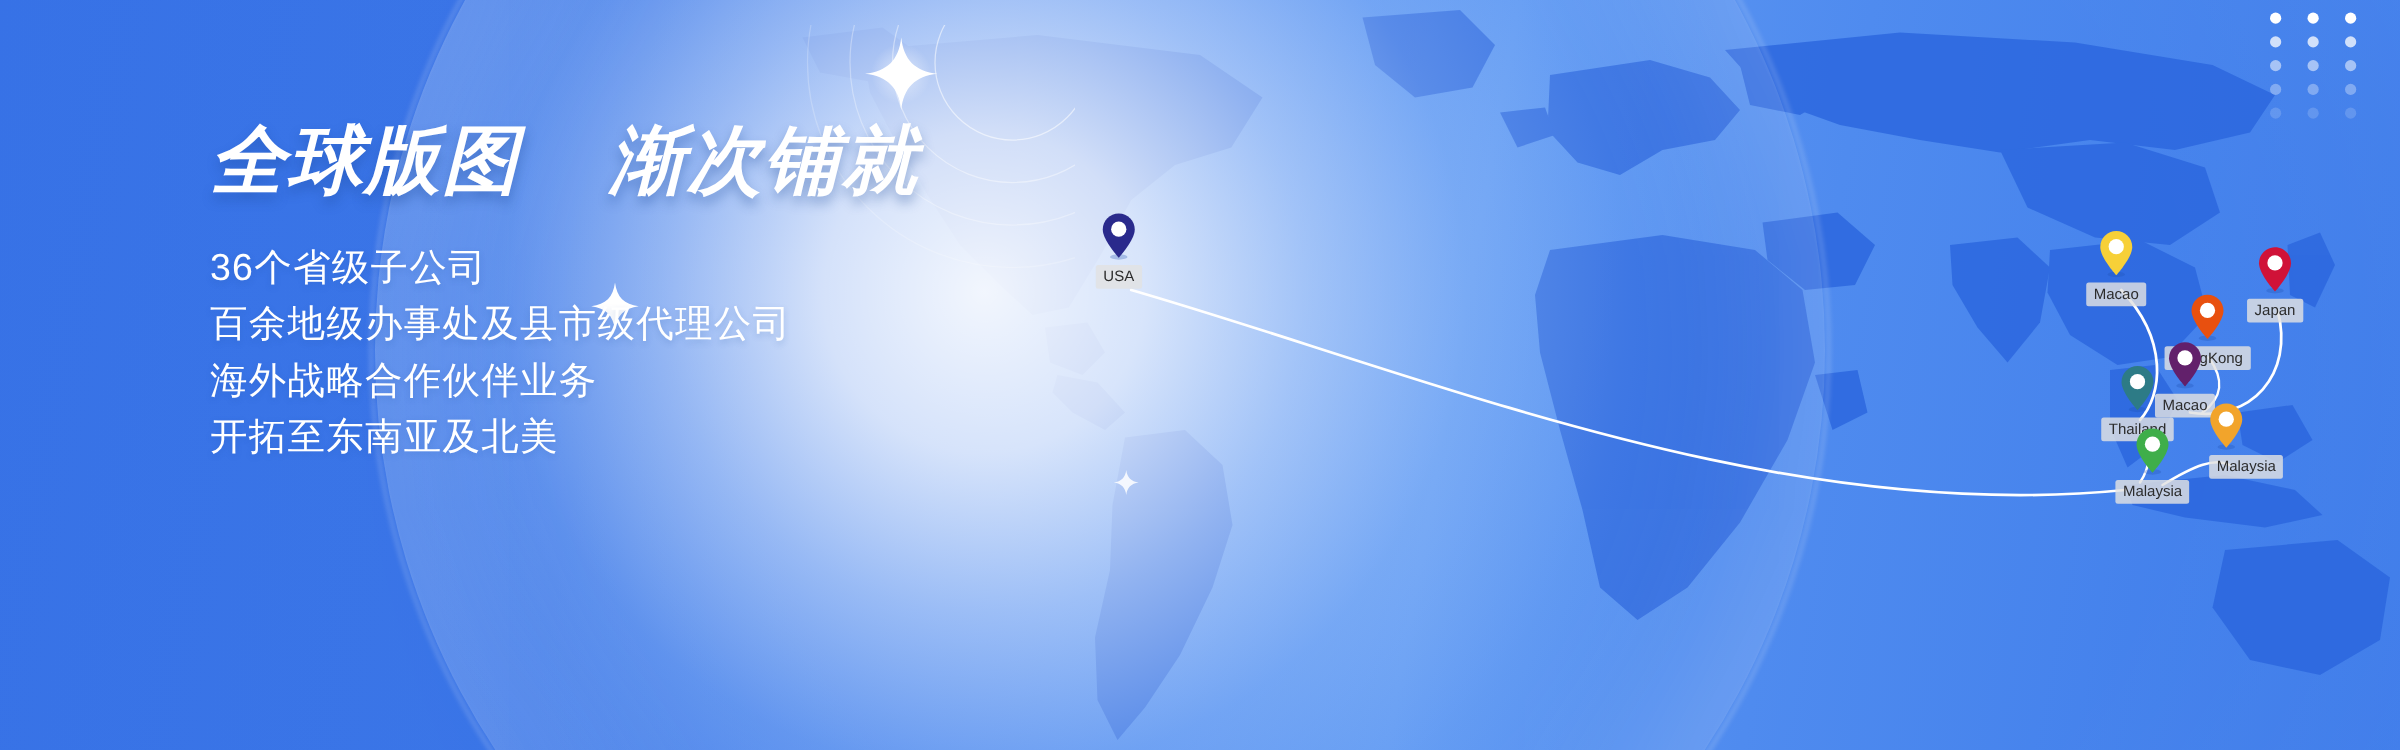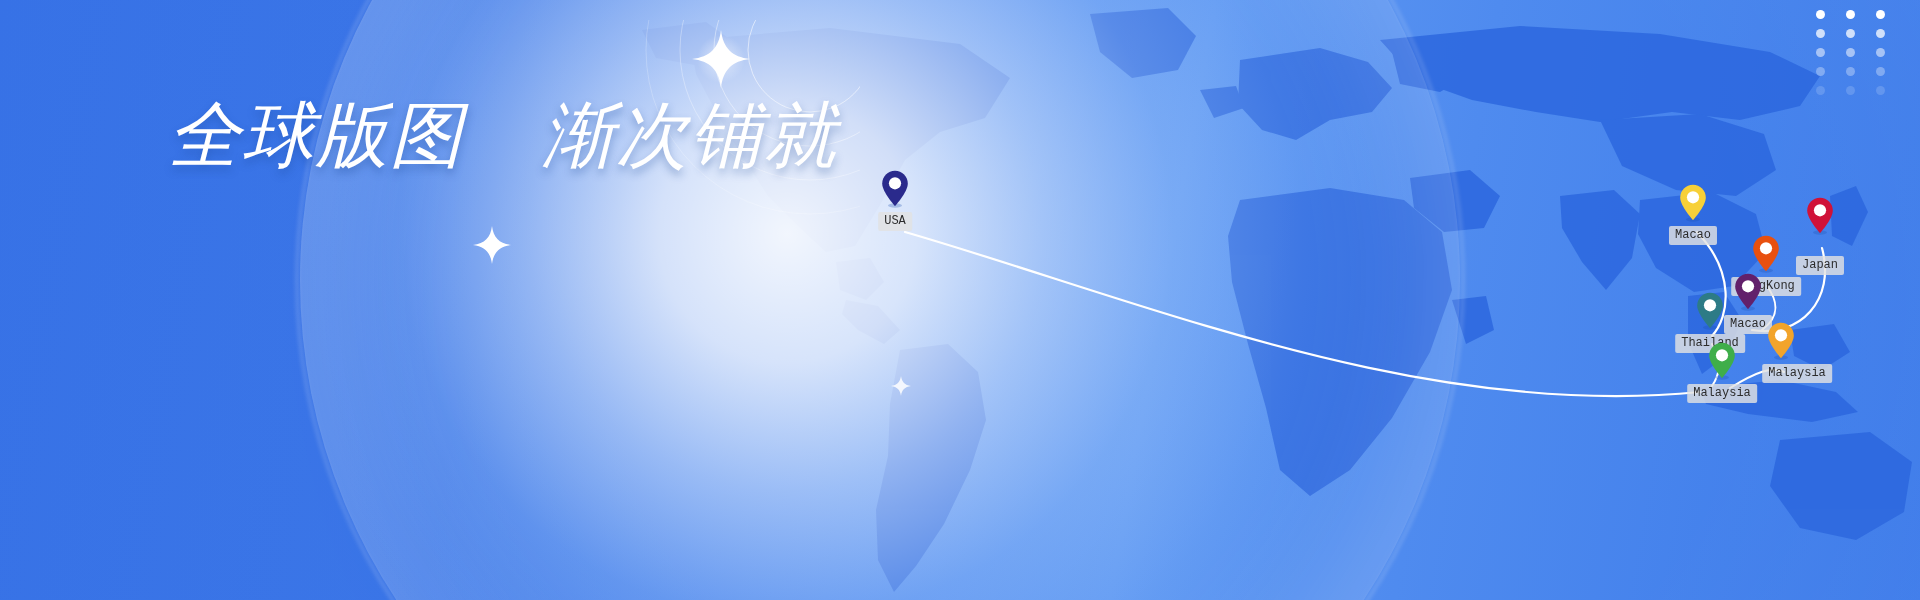--- a/index.html
+++ b/index.html
@@ -68,22 +68,22 @@
   
   .dot-grid {
     position:absolute; right:28px; top:10px;
     display:grid; grid-template-columns:repeat(3, 16px); gap:10px 14px;
   }
   .dot-grid i { display:block; width:9px; height:9px; border-radius:50%; background:#fff; }
 
   
   .copy { position:absolute; left:168px; top:96px; width:760px; }
   .headline {
-    font-weight:normal; font-style:italic;
-    font-size:72px; line-height:1.1;
+    font-weight:bold; font-style:italic;
+    font-size:60px; line-height:1.1;
     color:#ffffff; letter-spacing:2px;
     white-space:nowrap;
     text-shadow:0 5px 9px rgba(25,70,150,0.38);
     font-stretch:condensed;
   }
   .headline .gap { display:inline-block; width:34px; }
   .sub { margin-top:30px; }
   .sub-line {
     font-size:30px; line-height:45px;
     color:#ffffff; letter-spacing:1px;
@@ -96,21 +96,20 @@
   .pin { position:absolute; left:-14px; top:-38px; width:28px; height:38px; }
   .pin-label {
     position:absolute;
     transform:translateX(-50%);
     top:4px; left:0;
     background:rgba(226,226,226,0.82);
     color:#2c2c2c;
     font-size:12px; line-height:15px;
     padding:2px 6px; border-radius:2px;
     white-space:nowrap;
-    font-family:Liberation Mono, monospace;
   }
   .route { position:absolute; inset:0; pointer-events:none; }
 </style>
 </head>
 <body>
 
 <div id="banner">
 
   <div id="map-layer">
     <svg viewBox="0 0 1920 600" preserveAspectRatio="none" aria-hidden="true">
@@ -236,21 +235,21 @@
             <circle cx="14" cy="13.3" r="6.1" fill="#ffffff"></circle>
           </svg></div>
         <div class="pin-label" style="left: 0px;">Macao</div>
       </div>
       <div class="marker" style="left: 1820px; top: 235px;">
         <div class="pin"><svg width="28" height="38" viewBox="0 0 28 38">
             <ellipse cx="14" cy="35.5" rx="7" ry="2.2" fill="#1d4fb0" opacity="0.28"></ellipse>
             <path d="M14 0.8 C6.9 0.8 1.2 6.5 1.2 13.6 C1.2 22.2 14 36.2 14 36.2 C14 36.2 26.8 22.2 26.8 13.6 C26.8 6.5 21.1 0.8 14 0.8 Z" fill="#d01238"></path>
             <circle cx="14" cy="13.3" r="6.1" fill="#ffffff"></circle>
           </svg></div>
-        <div class="pin-label" style="left: 0px; margin-top: 17px;">Japan</div>
+        <div class="pin-label" style="left: 0px;">Japan</div>
       </div>
       <div class="marker" style="left: 1766px; top: 273px;">
         <div class="pin"><svg width="28" height="38" viewBox="0 0 28 38">
             <ellipse cx="14" cy="35.5" rx="7" ry="2.2" fill="#1d4fb0" opacity="0.28"></ellipse>
             <path d="M14 0.8 C6.9 0.8 1.2 6.5 1.2 13.6 C1.2 22.2 14 36.2 14 36.2 C14 36.2 26.8 22.2 26.8 13.6 C26.8 6.5 21.1 0.8 14 0.8 Z" fill="#e8500f"></path>
             <circle cx="14" cy="13.3" r="6.1" fill="#ffffff"></circle>
           </svg></div>
         <div class="pin-label" style="left: 0px;">HongKong</div>
       </div>
       <div class="marker" style="left: 1748px; top: 311px;">
@@ -286,15 +285,21 @@
         <div class="pin-label" style="left: 0px;">Malaysia</div>
       </div>
     </div>
 
   <div class="copy">
     <div class="headline">
       <span>全球版图</span>
       <span class="gap"></span>
       <span>渐次铺就</span>
     </div>
+    <div class="sub">
+      <div class="sub-line">36个省级子公司</div>
+      <div class="sub-line">百余地级办事处及县市级代理公司</div>
+      <div class="sub-line">海外战略合作伙伴业务</div>
+      <div class="sub-line">开拓至东南亚及北美</div>
+    </div>
   </div>
 
 </div>
 
 </body></html>

